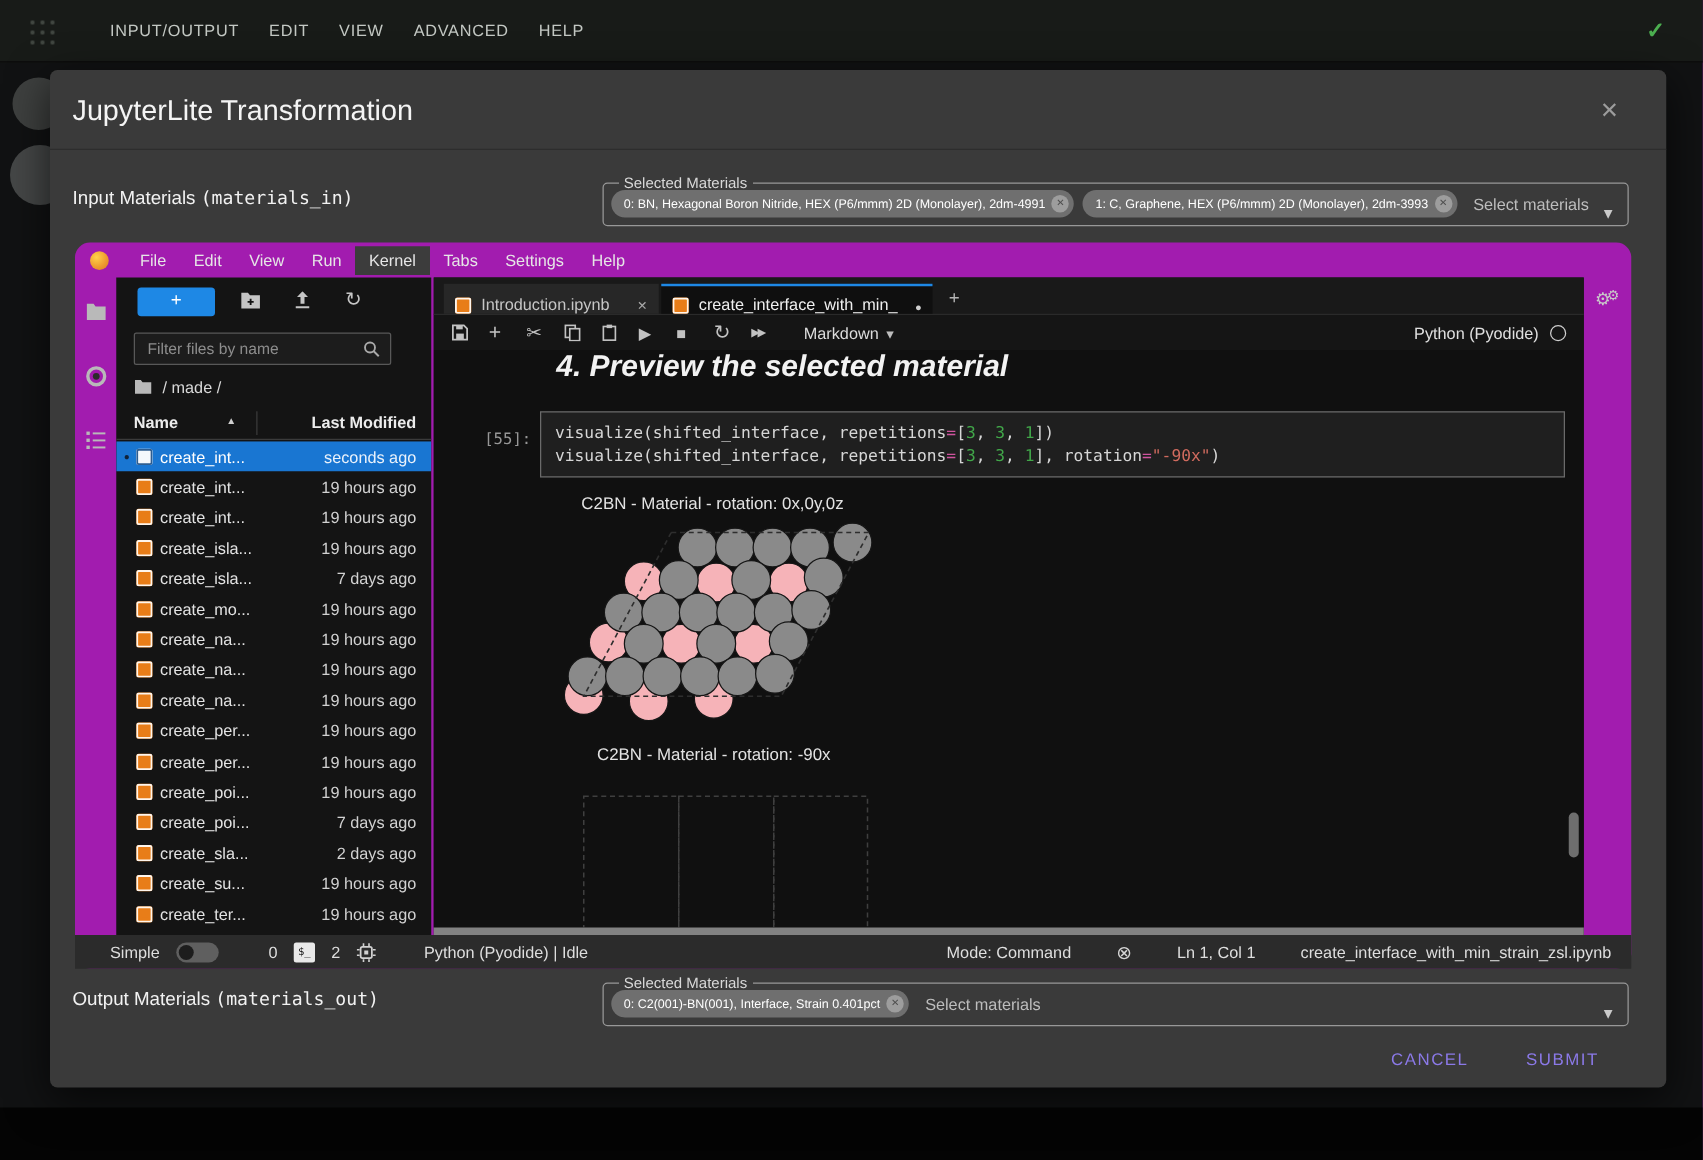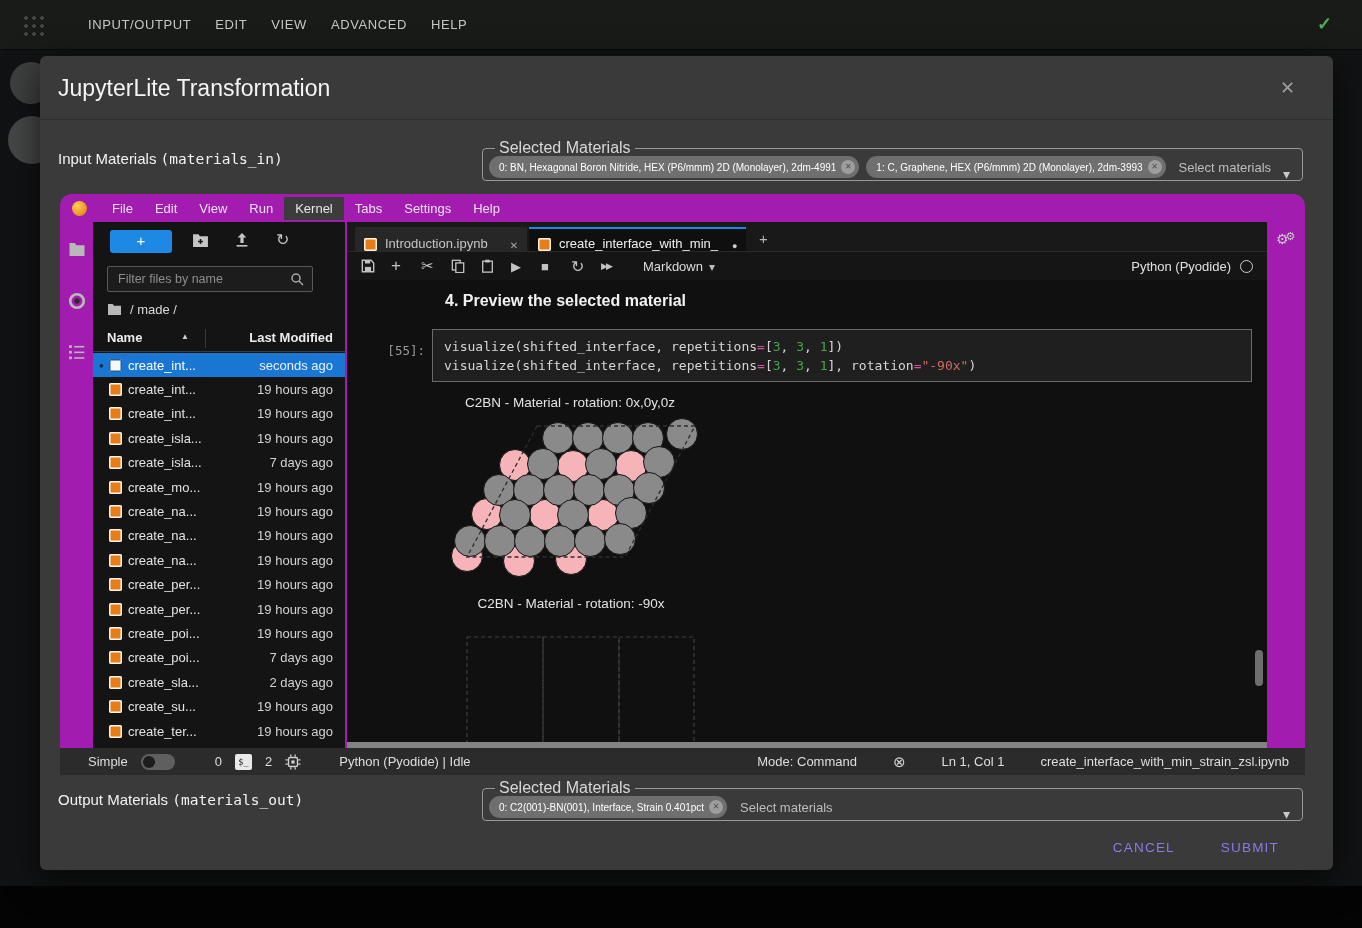--- a/index.html
+++ b/index.html
@@ -24,21 +24,21 @@
   
   .dialog{position:absolute;left:40px;top:56px;width:1293px;height:814px;background:#3a3a3a;
     border-radius:6px;box-shadow:0 10px 34px rgba(0,0,0,.65);z-index:2;}
   .dlg-head{position:absolute;left:0;top:0;width:100%;height:64px;border-bottom:1px solid #2d2d2d;}
   .dlg-title{position:absolute;left:18px;top:0;line-height:64px;font-size:23px;color:#f4f4f4;font-weight:500;}
   .dlg-close{position:absolute;right:38px;top:21px;color:#9c9c9c;font-size:18px;cursor:pointer;}
   .io-label{position:absolute;font-size:15px;color:#f2f2f2;}
   .io-label .mono{font-family:"DejaVu Sans Mono",monospace;font-size:14.5px;}
   fieldset.mat-fs{position:absolute;left:442px;width:821px;height:42px;border:1px solid #989898;
     border-radius:4px;margin:0;padding:0 36px 0 6px;min-inline-size:0;}
-  fieldset.mat-fs legend{font-size:16px;color:#d8d8d8;padding:0 4px;margin-left:6px;}
+  fieldset.mat-fs legend{font-size:12px;color:#d8d8d8;padding:0 4px;margin-left:6px;}
   .fs-inner{display:flex;align-items:center;gap:7px;height:24px;margin-top:-2px;}
   .chip{display:flex;align-items:center;gap:5px;height:22px;background:#6f6f6f;border-radius:11px;
     padding:0 4px 0 10px;white-space:nowrap;}
   .chip-label{font-size:10px;color:#fff;}
   .chip-x{width:14px;height:14px;border-radius:50%;background:#9d9d9d;color:#4e4e4e;font-size:8px;
     line-height:14px;text-align:center;cursor:pointer;}
   .sel-ph{font-size:13px;color:#bdbdbd;margin-left:6px;white-space:nowrap;}
   .fs-caret{position:absolute;right:12px;top:9px;color:#c9c9c9;font-size:14px;cursor:pointer;}
   .gears{position:absolute;left:1236px;top:174px;color:#c9c9c9;font-size:14px;letter-spacing:-3px;}
   .gears .g2{font-size:11px;vertical-align:4px;}
@@ -94,21 +94,21 @@
   .tab-plus{width:30px;height:24px;color:#b5b5b5;font-size:15px;text-align:center;line-height:23px;cursor:pointer;}
   .nb-toolbar{position:absolute;left:0;top:30px;width:100%;height:28px;background:#151515;
     display:flex;align-items:center;padding:0 14px 0 14px;color:#c2c2c2;}
   .tb-ic{width:30px;text-align:left;font-size:13px;cursor:pointer;color:#c2c2c2;display:inline-flex;align-items:center;}
   .tb-md{font-size:13px;color:#dcdcdc;margin-left:12px;cursor:pointer;}
   .tb-md .cd{font-size:12px;color:#bdbdbd;margin-left:6px;}
   .tb-kernel{margin-left:auto;display:flex;align-items:center;gap:9px;font-size:13px;color:#e0e0e0;}
   .k-circle{width:13px;height:13px;border:1.6px solid #cfcfcf;border-radius:50%;}
 
   .nb-content{position:absolute;left:0;top:58px;width:920px;height:462px;background:#101010;overflow:hidden;}
-  .nb-heading{position:absolute;left:98px;top:12px;font-size:16px;font-weight:bold;color:#f2f2f2;}
+  .nb-heading{position:absolute;left:98px;top:0;font-size:24px;font-weight:bold;color:#f2f2f2;font-style:italic;}
   .nb-prompt{position:absolute;left:0;top:63px;width:78px;text-align:right;
     font-family:"DejaVu Sans Mono",monospace;font-size:12.5px;color:#979797;}
   .nb-cell{position:absolute;left:85px;top:49px;width:820px;height:53px;background:#1f1f1f;
     border:1px solid #6a6a6a;padding:7px 0 0 11px;font-family:"DejaVu Sans Mono",monospace;
     font-size:13px;line-height:19px;white-space:pre;cursor:text;}
   .t-p{color:#d6d6d6}.t-o{color:#cf549e}.t-n{color:#41a649}.t-s{color:#cf6a5e}
   .plot-title{position:absolute;width:260px;text-align:center;font-size:13.5px;color:#e3e3e3;}
   .pt1{left:93px;top:115px;} .pt2{left:94px;top:316px;}
   svg.atoms{position:absolute;left:90px;top:129px;}
   svg.boxes{position:absolute;left:90px;top:344px;}

